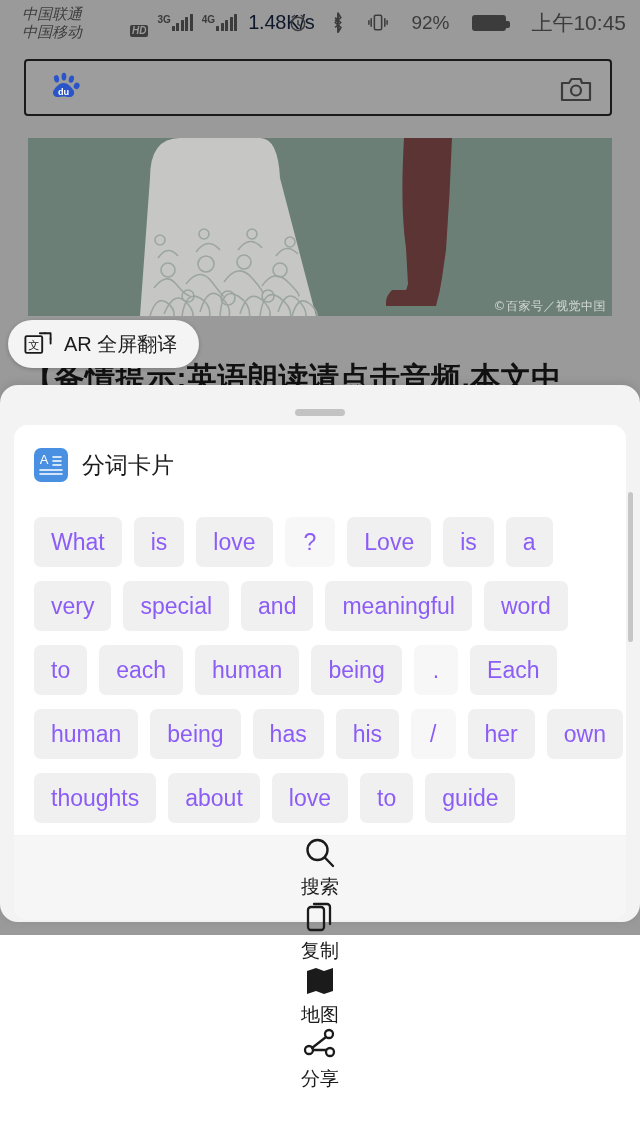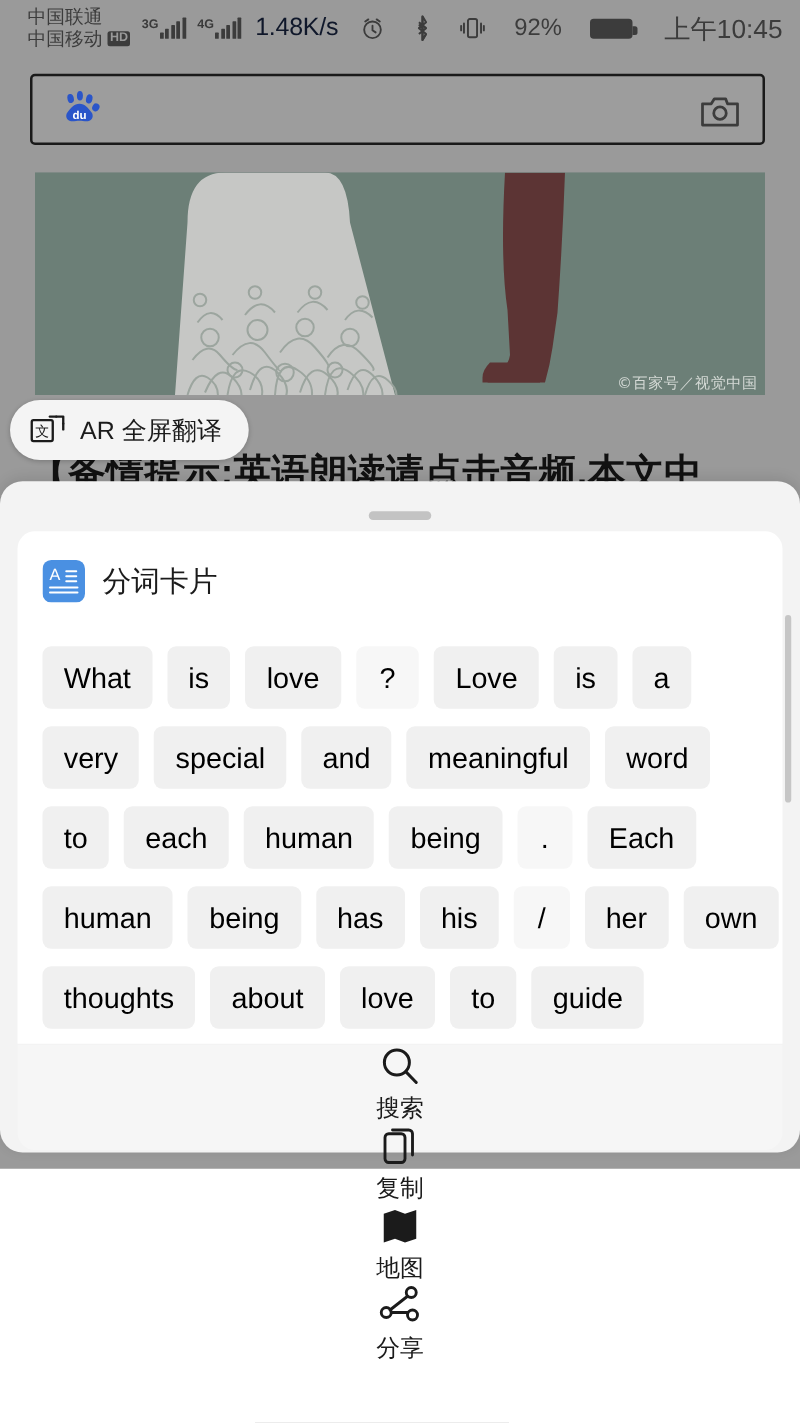--- a/index.html
+++ b/index.html
@@ -39,26 +39,27 @@
     font-size: 17px;
   }
   .carriers {
     margin-left: 22px;
     line-height: 1.15;
     font-size: 15px;
     color: #3c3c3c;
     display: flex;
     flex-direction: column;
     justify-content: center;
+    font-style: italic;
   }
   .carrier-row { display: flex; align-items: center; gap: 4px; white-space: nowrap; }
   .hd-badge {
     background: #3c3c3c; color: #9a9a9a;
     font-size: 10px; font-weight: bold;
-    padding: 0 2px; border-radius: 2px; line-height: 12px;
+    padding: 0 2px; border-radius: 2px; line-height: 12px; margin-left: 44px;
   }
   .sig-group { display: flex; align-items: flex-end; margin-left: 9px; }
   .sig-label { font-size: 10px; font-weight: bold; align-self: flex-start; margin-bottom: -2px; }
   .bars { display: flex; align-items: flex-end; gap: 1.5px; margin-left: 1px; }
   .bars i { display: block; width: 3px; background: #3c3c3c; border-radius: 0.5px; }
   .bars i:nth-child(1) { height: 5px; }
   .bars i:nth-child(2) { height: 8px; }
   .bars i:nth-child(3) { height: 11px; }
   .bars i:nth-child(4) { height: 14px; }
   .bars i:nth-child(5) { height: 17px; }
@@ -185,21 +186,21 @@
     gap: 12px;
     margin-bottom: 14px;
   }
   .chip {
     background: #f0f0f0;
     border-radius: 7px;
     height: 50px;
     display: flex; align-items: center; justify-content: center;
     padding: 0 17px;
     font-size: 23px;
-    color: #000000;
+    color: #8b5cf6;
     white-space: nowrap;
   }
   .chip.punct { background: #f7f7f7; padding: 0 19px; }
 
   #chips-scrollbar {
     position: absolute;
     right: 7px; top: 492px;
     width: 5px; height: 150px;
     background: #c6c6c6;
     border-radius: 3px;

